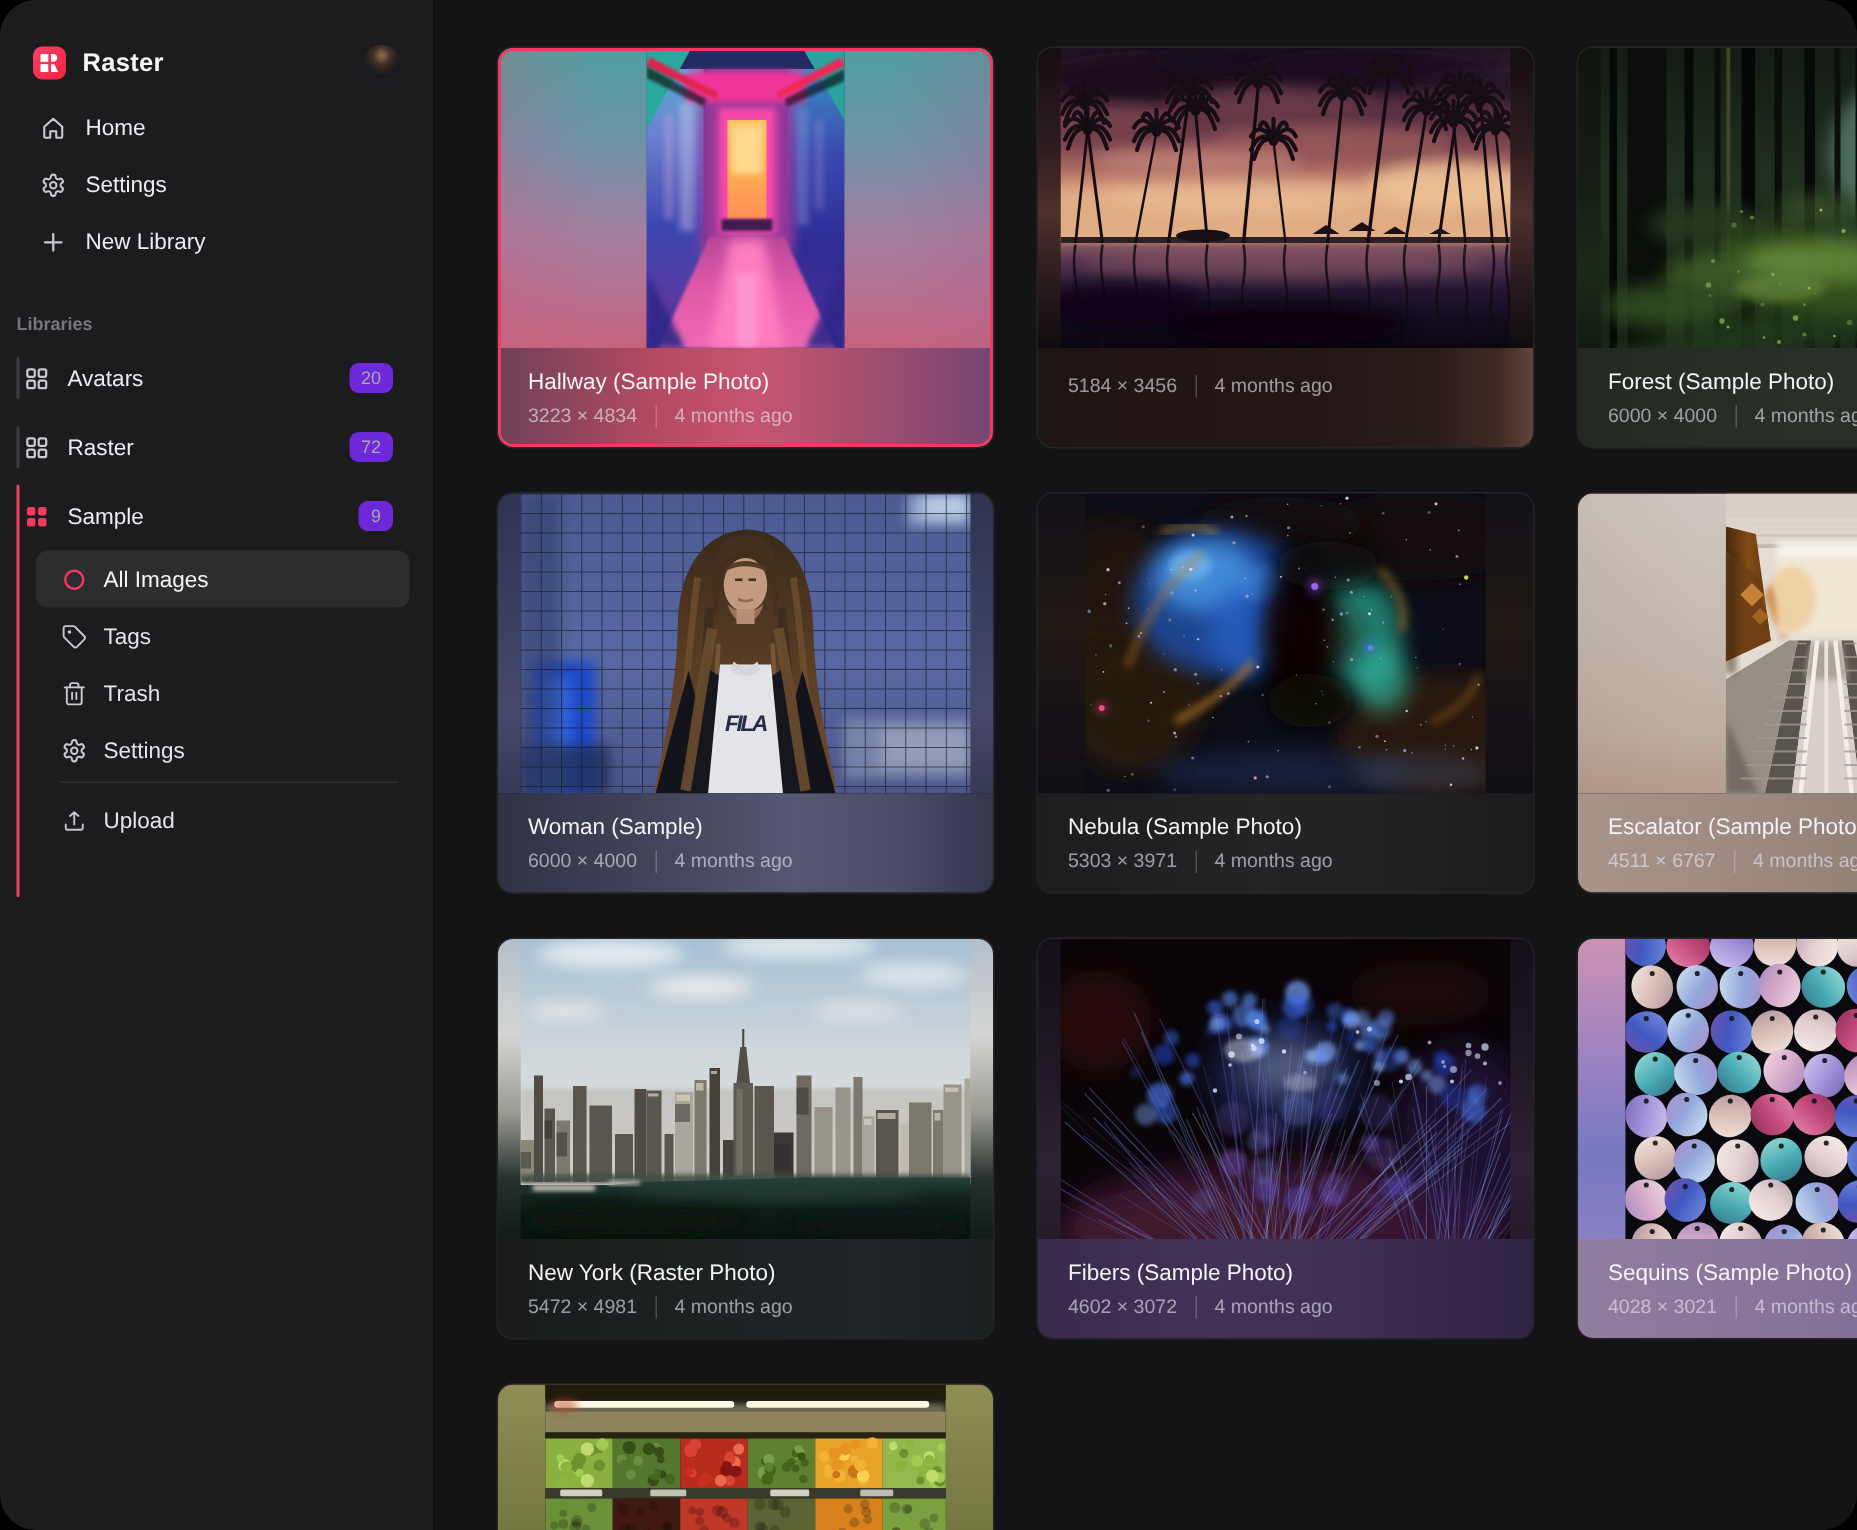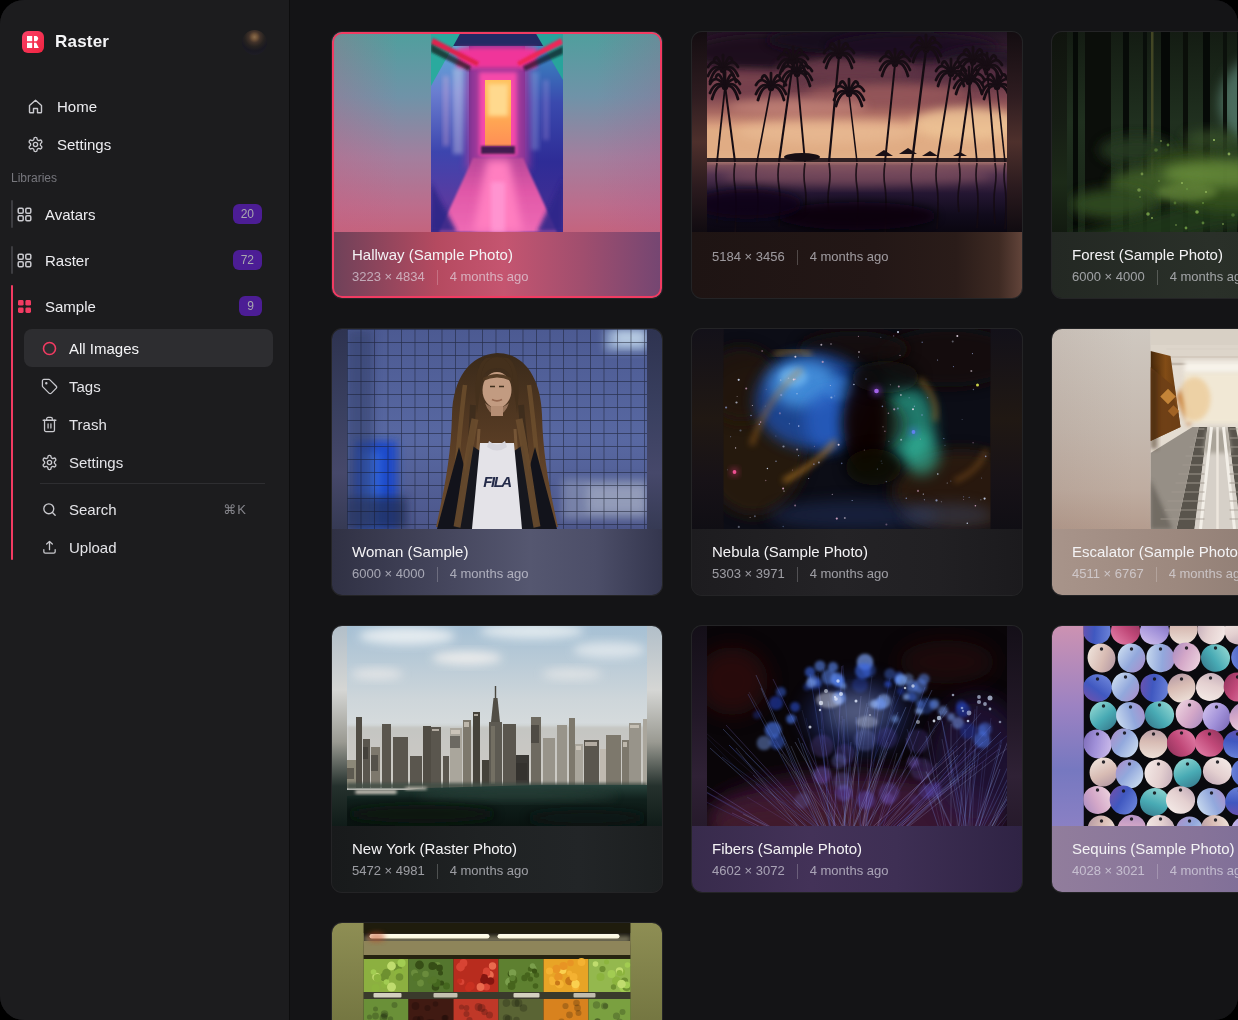--- a/index.html
+++ b/index.html
@@ -11,28 +11,28 @@
 .side { position:relative; width:290px; flex:0 0 290px; height:100%;
   background:#1c1c1e; border-right:1px solid #0d0d0e; }
 .brand { display:flex; align-items:center; height:24px; margin:30px 22px 0 22px; }
 .logo { width:22px; height:22px; border-radius:6px;
   background:linear-gradient(135deg,#fb4168,#ef233f); position:relative; flex:0 0 22px; }
 .logo svg { position:absolute; left:0; top:0; }
 .brand .nm { margin-left:11px; font-size:17px; font-weight:700; color:#f5f5f7; letter-spacing:.2px; flex:1; }
 .avatar { width:25px; height:25px; border-radius:50%; flex:0 0 25px;
   background:radial-gradient(circle at 50% 28%, #8a6c4c 0%, #6e5238 13%, #41322a 26%, #262220 44%, #191821 64%, #232229 100%); }
 .nav { margin-top:23px; }
-.nrow { display:flex; align-items:flex-end; height:38px; padding-left:27px; color:#ececf0; font-size:15px; }
+.nrow { display:flex; align-items:flex-start; height:38px; padding-left:27px; color:#ececf0; font-size:15px; }
 .nrow .ic { width:17px; height:17px; margin-right:13px; display:flex; align-items:center; justify-content:center; }
-.seclabel { margin:18px 0 6px 11px; font-size:12px; color:#77777d; }
+.seclabel { margin:18px 0 6px 11px; font-size:12px; color:#77777d;font-weight:bold; }
 .lib { position:relative; }
 .lrow { position:relative; display:flex; align-items:center; height:46px; padding-left:16px;
   color:#ececf0; font-size:15px; }
 .lrow .ic { width:17px; height:17px; margin-right:12px; }
-.lrow .badge { margin-left:auto; margin-right:27px; background:#4c1d95; color:#a8a8ae;
+.lrow .badge { margin-left:auto; margin-right:27px; background:#6d28d9; color:#a8a8ae;
   font-size:12px; padding:3px 8px; border-radius:6px; line-height:14px; }
 .vline { position:absolute; left:11px; width:2px; border-radius:1px; background:#3d3d41; }
 .vline.red { background:#f23b62; }
 .srow { position:relative; display:flex; align-items:center; height:38px; margin:0 16px 0 24px;
   padding-left:17px; color:#e4e4e8; font-size:15px; border-radius:8px; }
 .srow.on { background:#2d2d30; color:#f5f5f7; }
 .srow .ic { width:17px; height:17px; margin-right:11px; }
 .divider { height:1px; background:#2e2e31; margin:2px 24px 6px 40px; }
 .kbd { margin-left:auto; margin-right:26px; color:#85858b; font-size:13px; letter-spacing:1px; }
 
@@ -70,20 +70,25 @@
             <svg width="17" height="17" viewBox="0 0 17 17" fill="none" stroke="#c9c9ce" stroke-width="1.4" stroke-linejoin="round">
               <path d="M2.5 7.5 8.5 2.2 14.5 7.5V14a.8.8 0 0 1-.8.8H10.5V10.5h-4v4.3H3.3a.8.8 0 0 1-.8-.8Z"></path>
             </svg>
           </span>Home</div>
     <div class="nrow"><span class="ic">
             <svg width="17" height="17" viewBox="0 0 24 24" fill="none" stroke="#c9c9ce" stroke-width="1.9" stroke-linecap="round" stroke-linejoin="round">
               <path d="M12.22 2h-.44a2 2 0 0 0-2 2v.18a2 2 0 0 1-1 1.73l-.43.25a2 2 0 0 1-2 0l-.15-.08a2 2 0 0 0-2.73.73l-.22.38a2 2 0 0 0 .73 2.73l.15.1a2 2 0 0 1 1 1.72v.51a2 2 0 0 1-1 1.74l-.15.09a2 2 0 0 0-.73 2.73l.22.38a2 2 0 0 0 2.73.73l.15-.08a2 2 0 0 1 2 0l.43.25a2 2 0 0 1 1 1.73V20a2 2 0 0 0 2 2h.44a2 2 0 0 0 2-2v-.18a2 2 0 0 1 1-1.73l.43-.25a2 2 0 0 1 2 0l.15.08a2 2 0 0 0 2.73-.73l.22-.39a2 2 0 0 0-.73-2.73l-.15-.08a2 2 0 0 1-1-1.74v-.5a2 2 0 0 1 1-1.74l.15-.09a2 2 0 0 0 .73-2.73l-.22-.38a2 2 0 0 0-2.73-.73l-.15.08a2 2 0 0 1-2 0l-.43-.25a2 2 0 0 1-1-1.73V4a2 2 0 0 0-2-2z"></path>
               <circle cx="12" cy="12" r="3"></circle>
             </svg>
           </span>Settings</div>
+    <div class="nrow"><span class="ic">
+            <svg width="17" height="17" viewBox="0 0 17 17" fill="none" stroke="#c9c9ce" stroke-width="1.5" stroke-linecap="round">
+              <path d="M8.5 3v11M3 8.5h11"></path>
+            </svg>
+          </span>New Library</div>
   </div>
   <div class="seclabel">Libraries</div>
   <div class="lib">
     <div class="vline" style="top:9px;height:28px;"></div>
     <div class="lrow"><span class="ic"><svg width="17" height="17" viewBox="0 0 17 17" fill="none" stroke="#c9c9ce" stroke-width="1.5">
               <rect x="2.2" y="2.2" width="5" height="5" rx="1.2"></rect>
               <rect x="9.8" y="2.2" width="5" height="5" rx="1.2"></rect>
               <rect x="2.2" y="9.8" width="5" height="5" rx="1.2"></rect>
               <rect x="9.8" y="9.8" width="5" height="5" rx="1.2"></rect>
             </svg></span>Avatars<span class="badge">20</span></div>
@@ -116,24 +121,20 @@
               <path d="M3 6h18"></path>
               <path d="M19 6v14a2 2 0 0 1-2 2H7a2 2 0 0 1-2-2V6"></path>
               <path d="M8 6V4a2 2 0 0 1 2-2h4a2 2 0 0 1 2 2v2"></path>
               <path d="M10 11v6M14 11v6"></path>
             </svg></span>Trash</div>
     <div class="srow"><span class="ic"><svg width="17" height="17" viewBox="0 0 24 24" fill="none" stroke="#c9c9ce" stroke-width="1.9" stroke-linecap="round" stroke-linejoin="round">
               <path d="M12.22 2h-.44a2 2 0 0 0-2 2v.18a2 2 0 0 1-1 1.73l-.43.25a2 2 0 0 1-2 0l-.15-.08a2 2 0 0 0-2.73.73l-.22.38a2 2 0 0 0 .73 2.73l.15.1a2 2 0 0 1 1 1.72v.51a2 2 0 0 1-1 1.74l-.15.09a2 2 0 0 0-.73 2.73l.22.38a2 2 0 0 0 2.73.73l.15-.08a2 2 0 0 1 2 0l.43.25a2 2 0 0 1 1 1.73V20a2 2 0 0 0 2 2h.44a2 2 0 0 0 2-2v-.18a2 2 0 0 1 1-1.73l.43-.25a2 2 0 0 1 2 0l.15.08a2 2 0 0 0 2.73-.73l.22-.39a2 2 0 0 0-.73-2.73l-.15-.08a2 2 0 0 1-1-1.74v-.5a2 2 0 0 1 1-1.74l.15-.09a2 2 0 0 0 .73-2.73l-.22-.38a2 2 0 0 0-2.73-.73l-.15.08a2 2 0 0 1-2 0l-.43-.25a2 2 0 0 1-1-1.73V4a2 2 0 0 0-2-2z"></path>
               <circle cx="12" cy="12" r="3"></circle>
             </svg></span>Settings</div>
     <div class="divider"></div>
-    <div class="srow"><span class="ic"><svg width="17" height="17" viewBox="0 0 24 24" fill="none" stroke="#c9c9ce" stroke-width="1.9" stroke-linecap="round">
-              <circle cx="11" cy="11" r="7"></circle>
-              <path d="m20 20-3.8-3.8"></path>
-            </svg></span>Search<span class="kbd">⌘K</span></div>
     <div class="srow"><span class="ic"><svg width="17" height="17" viewBox="0 0 24 24" fill="none" stroke="#c9c9ce" stroke-width="1.8" stroke-linecap="round" stroke-linejoin="round">
               <path d="M12 15V4"></path>
               <path d="m8 7 4-3.5L16 7"></path>
               <path d="M4 15v3a2 2 0 0 0 2 2h12a2 2 0 0 0 2-2v-3"></path>
             </svg></span>Upload</div>
   </div>
 </div>
 <div class="main">
       <div class="grid">
 <div class="card sel">

